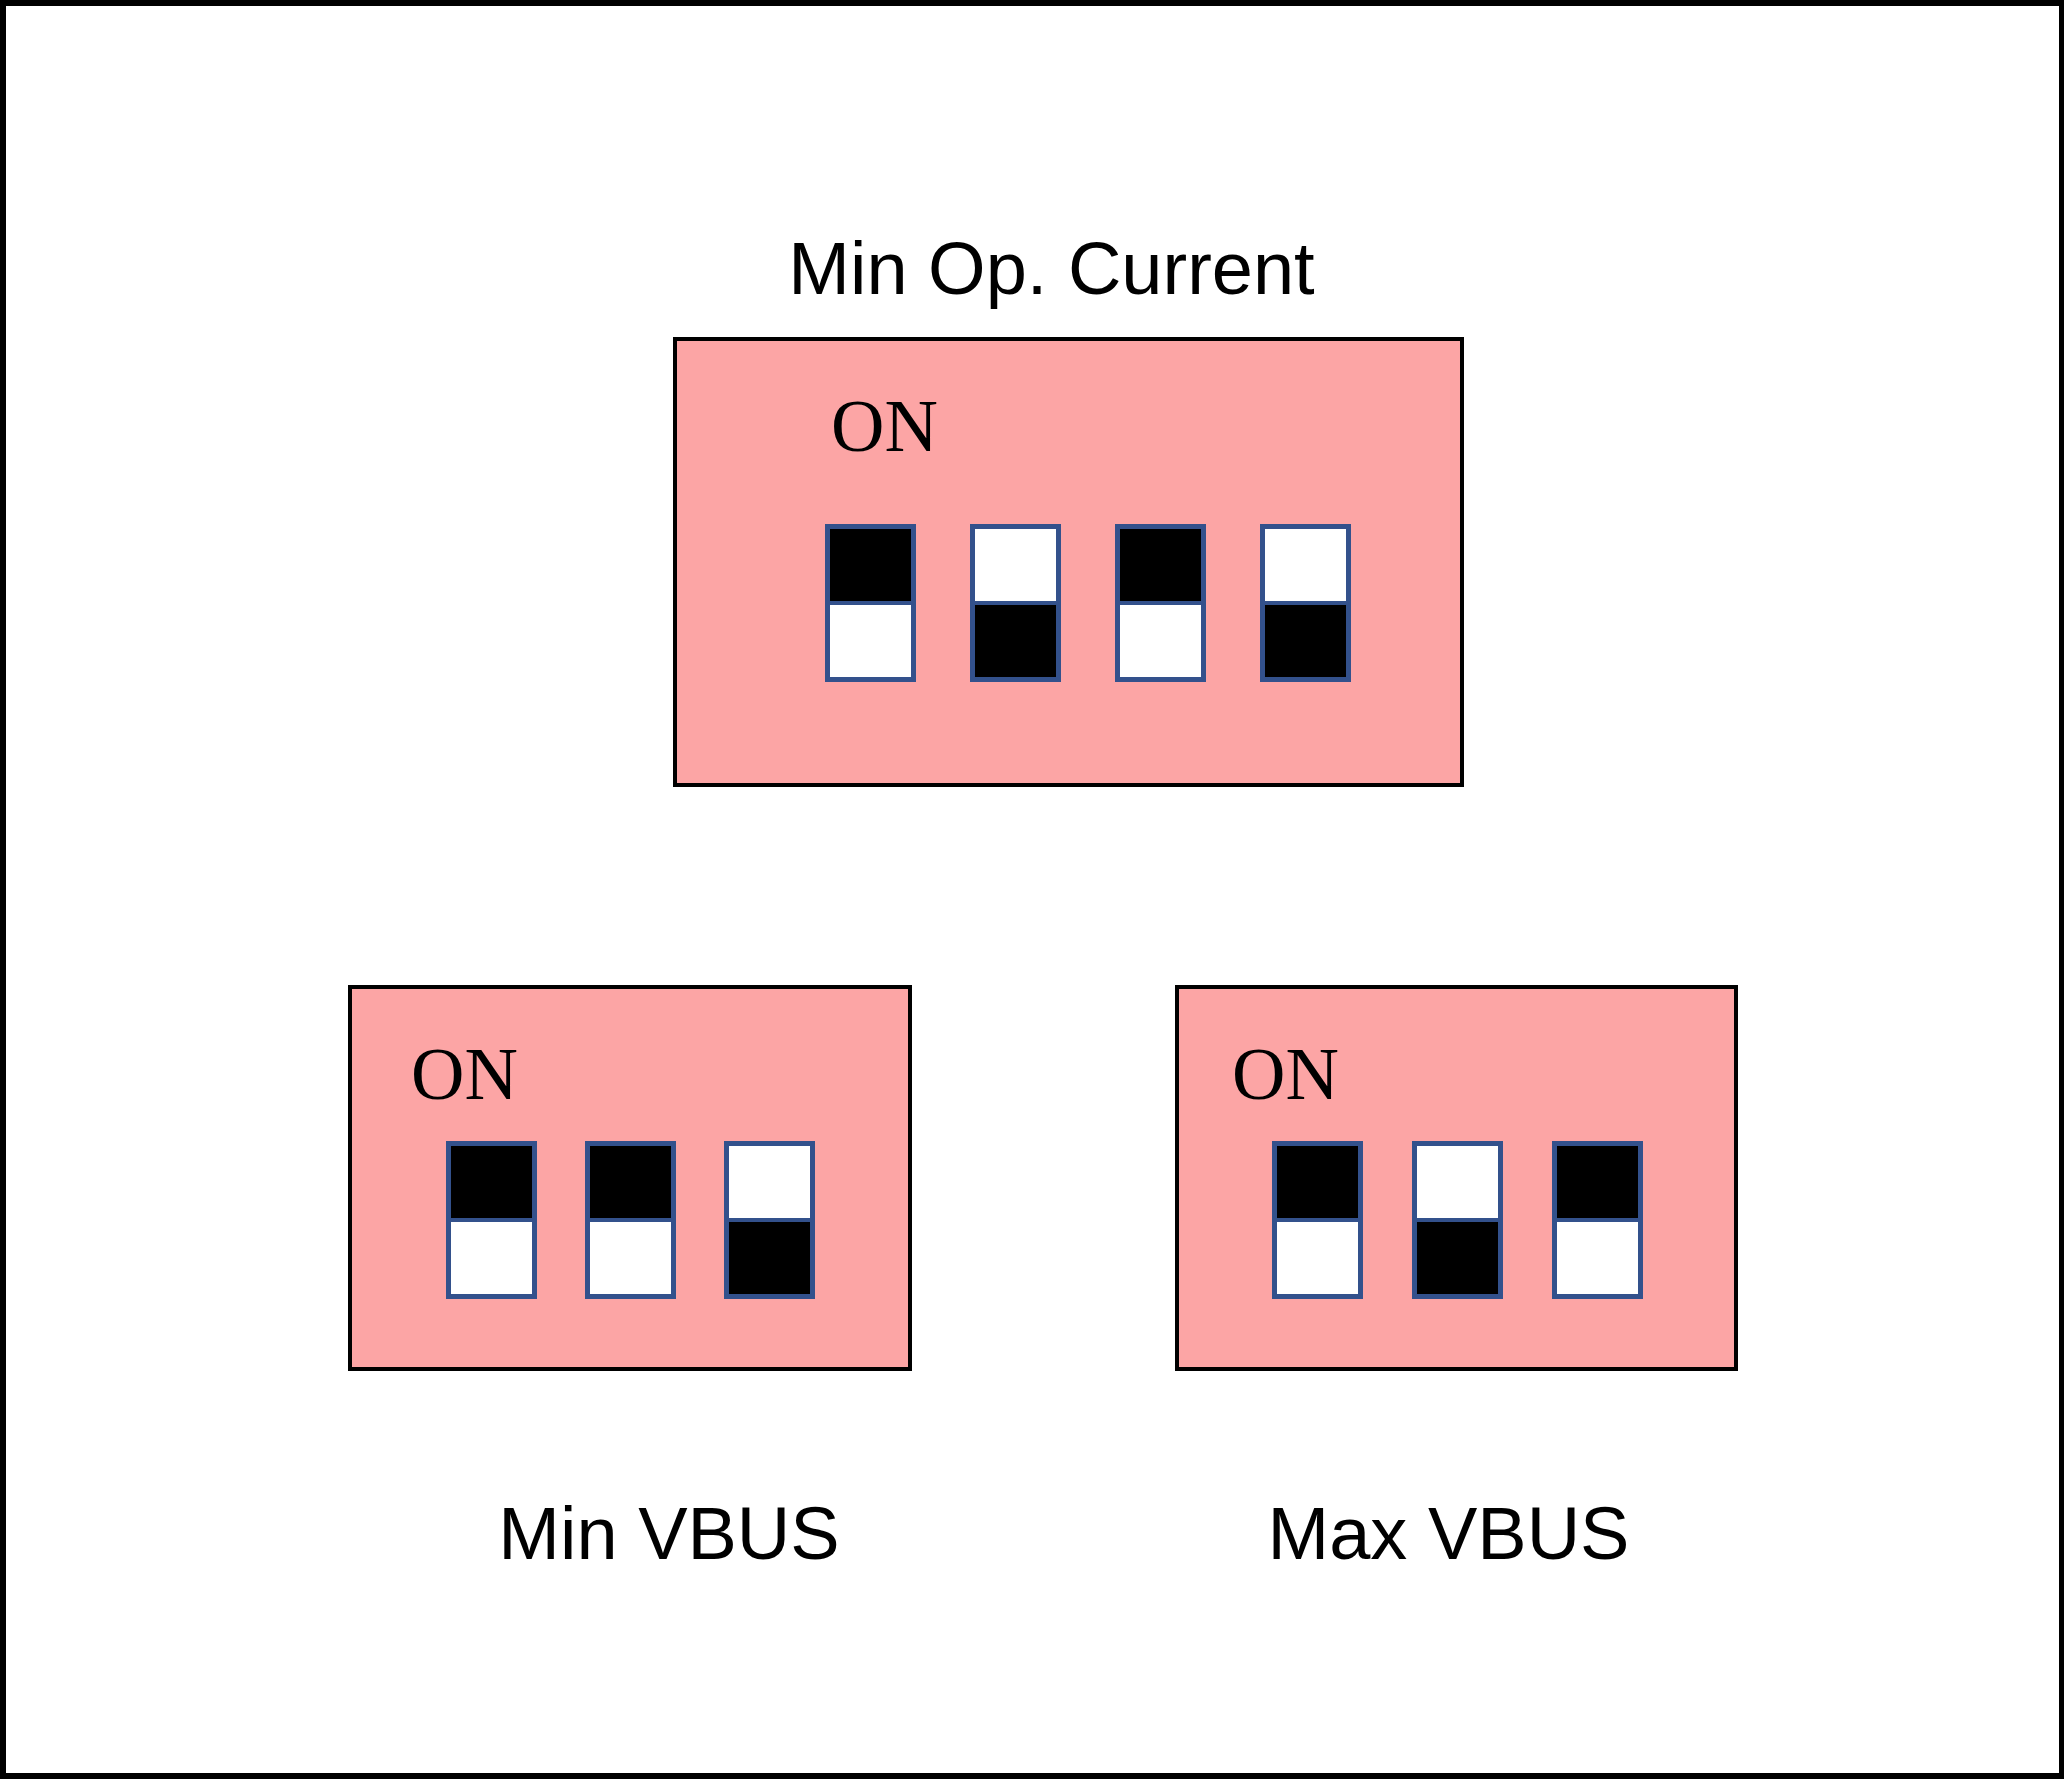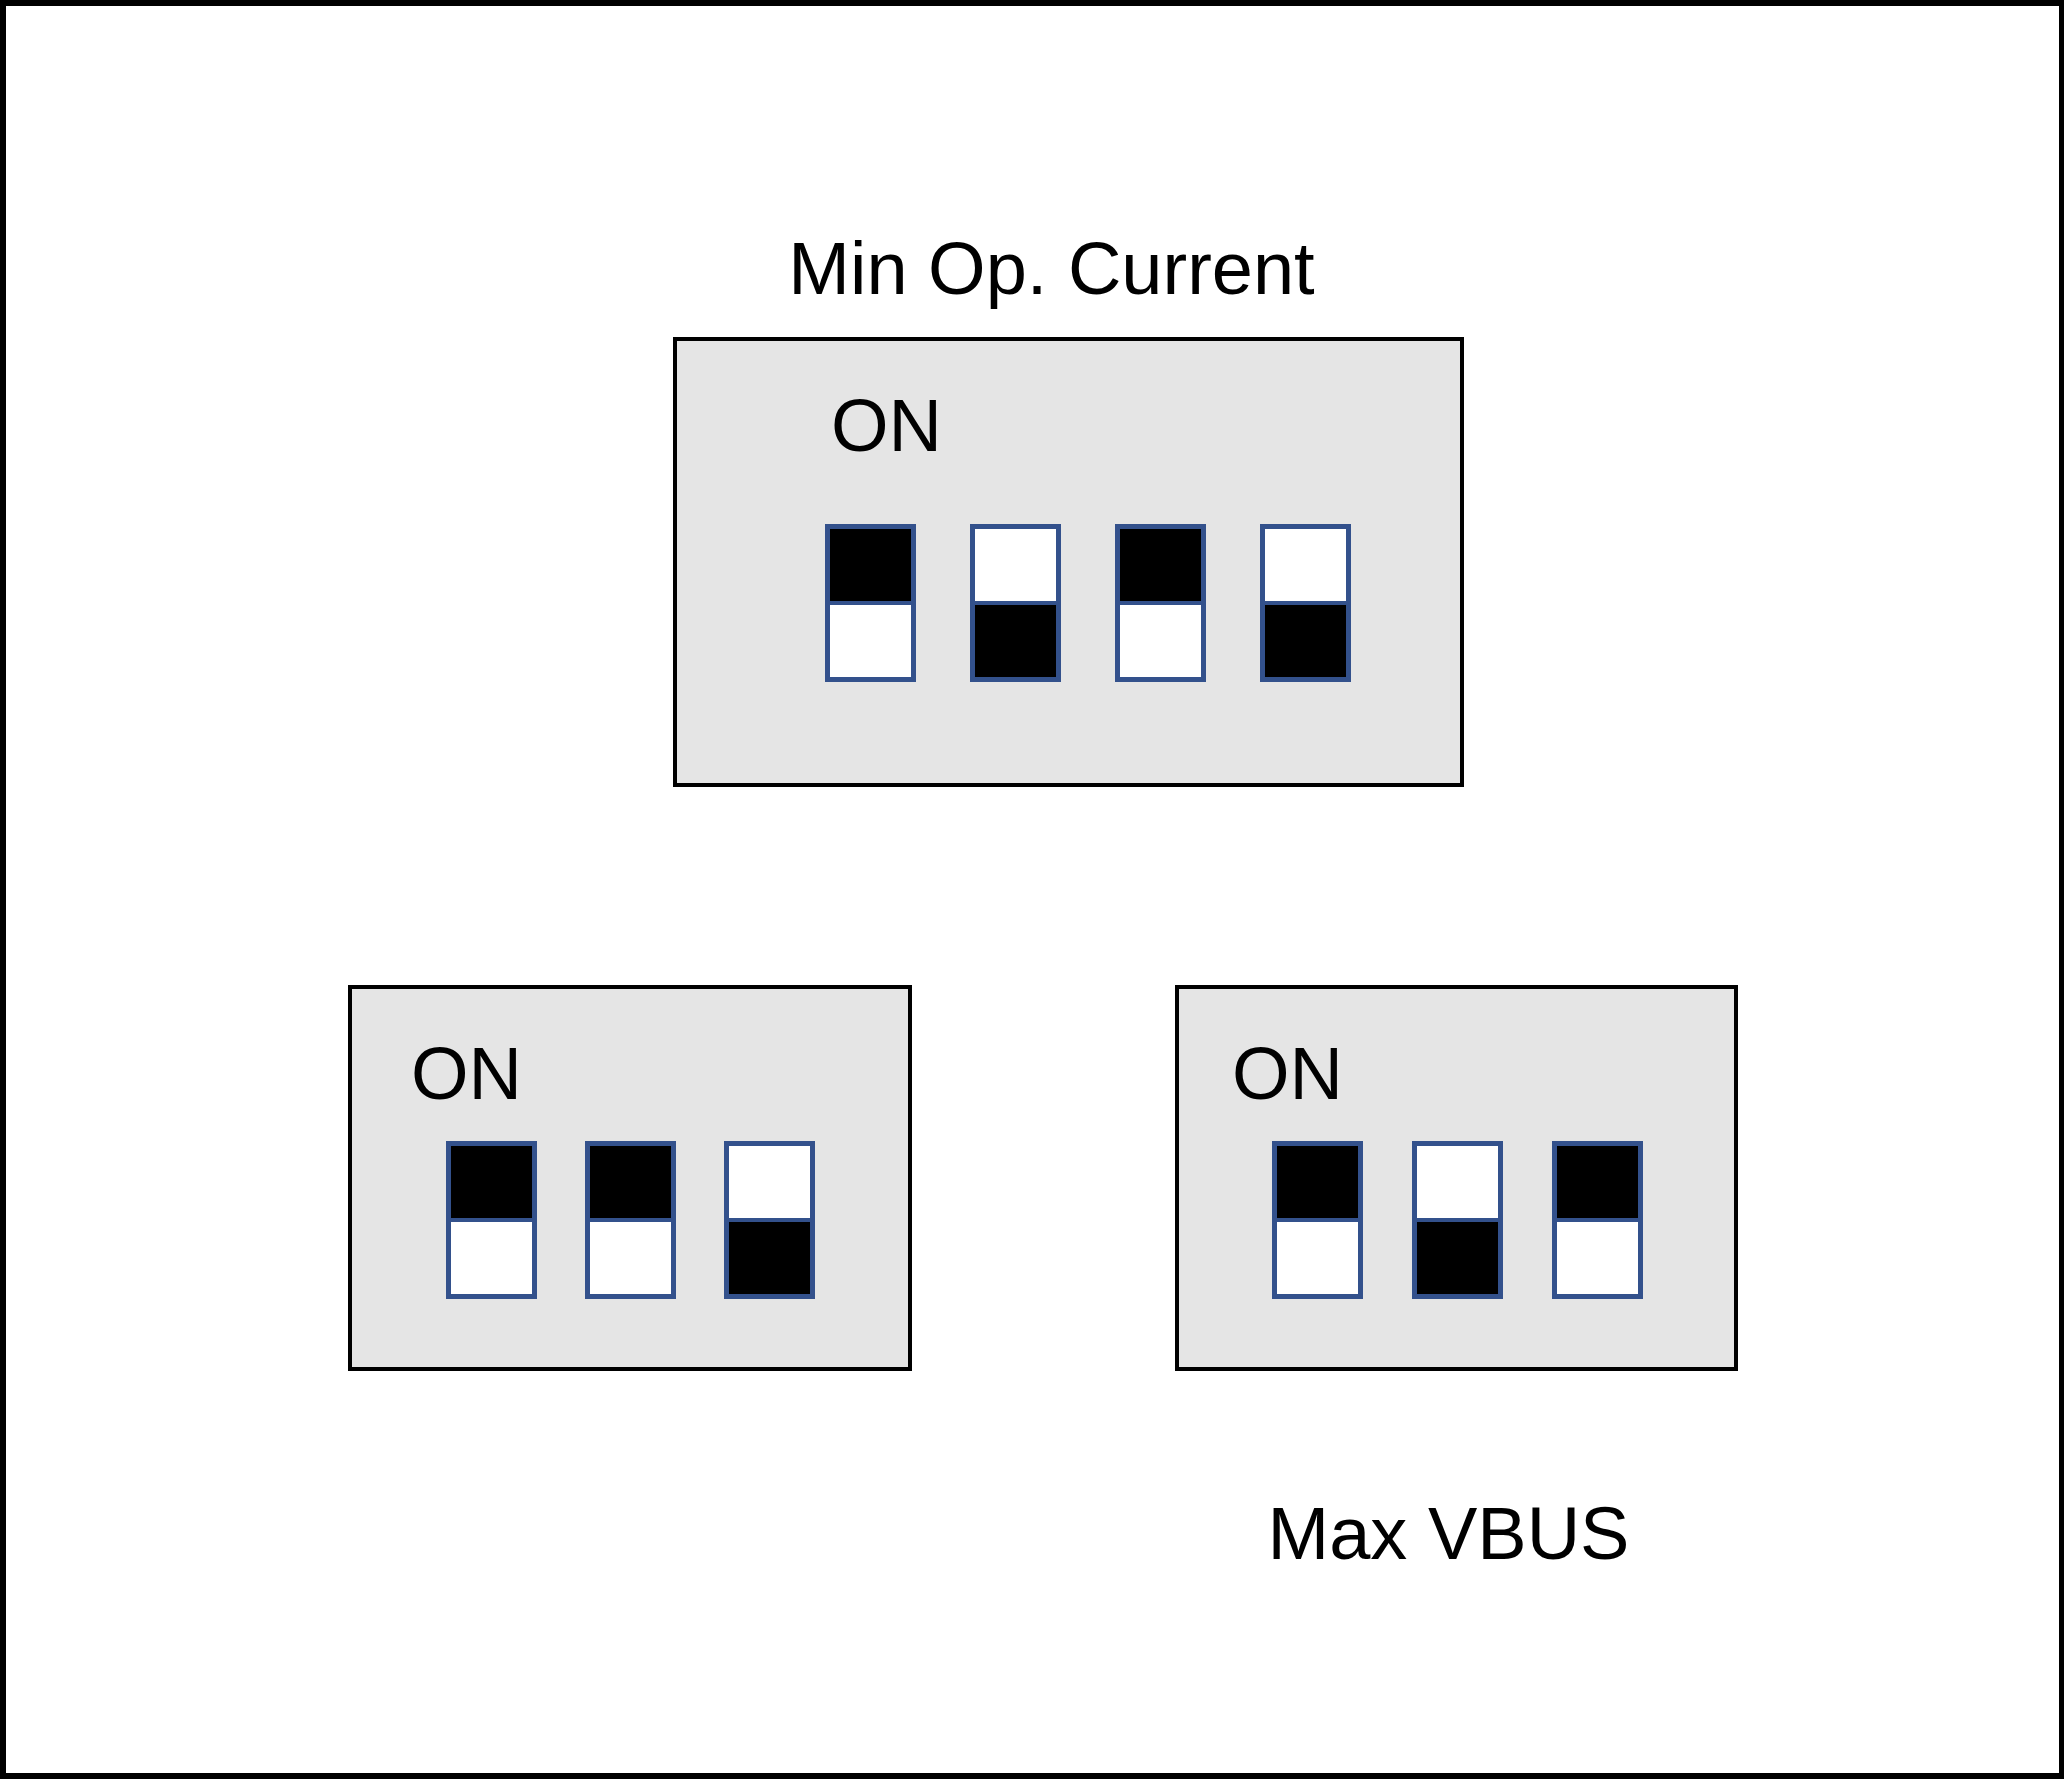--- a/index.html
+++ b/index.html
@@ -20,21 +20,22 @@
     line-height: 1;
     white-space: nowrap;
     color: #000;
   }
   .centered { text-align: center; }
 
   .panel {
     position: absolute;
     box-sizing: border-box;
     border: 4.7px solid var(--box-border, #000000);
-    background: #e5e5e5;
+    background: #fca5a5;
+    font-family: Liberation Serif, serif;
   }
   .panel-top    { left: 667px; top: 331px;  width: 791px; height: 450px; }
   .panel-left   { left: 342px; top: 979px; width: 564px; height: 386px; }
   .panel-right  { left: 1169px; top: 979px; width: 563px; height: 386px; }
 
   .on-label {
     position: absolute;
     font-size: 74px;
     line-height: 1;
     color: #000;
@@ -129,17 +130,18 @@
           <div class="cell top"></div>
           <div class="cell bottom filled"></div>
         </div>
         <div class="dip-switch">
           <div class="cell top filled"></div>
           <div class="cell bottom"></div>
         </div>
       </div>
   </div>
 
+  <div class="label centered minvbus-label">Min VBUS</div>
 
   <div class="label centered maxvbus-label">Max VBUS</div>
 
 </div>
 
 
 </body></html>

